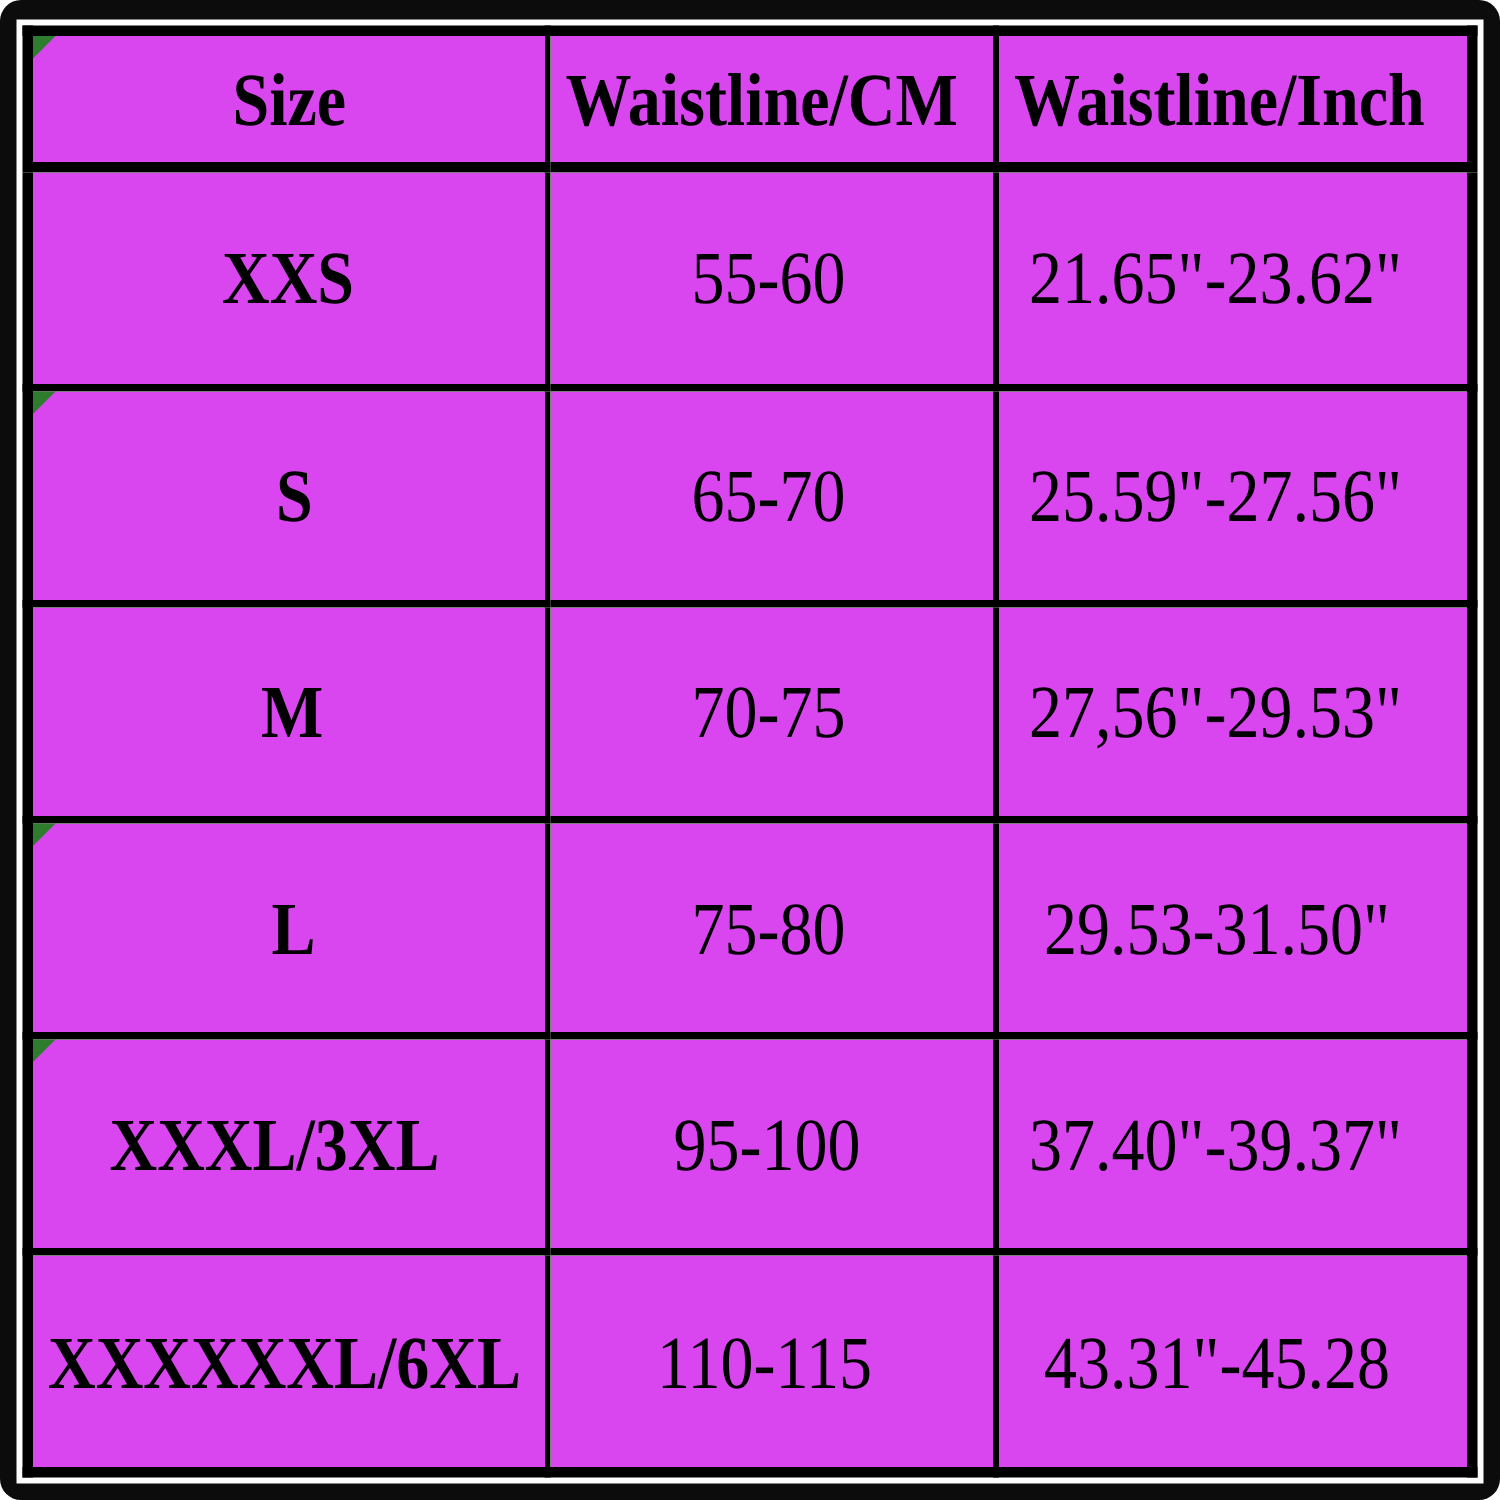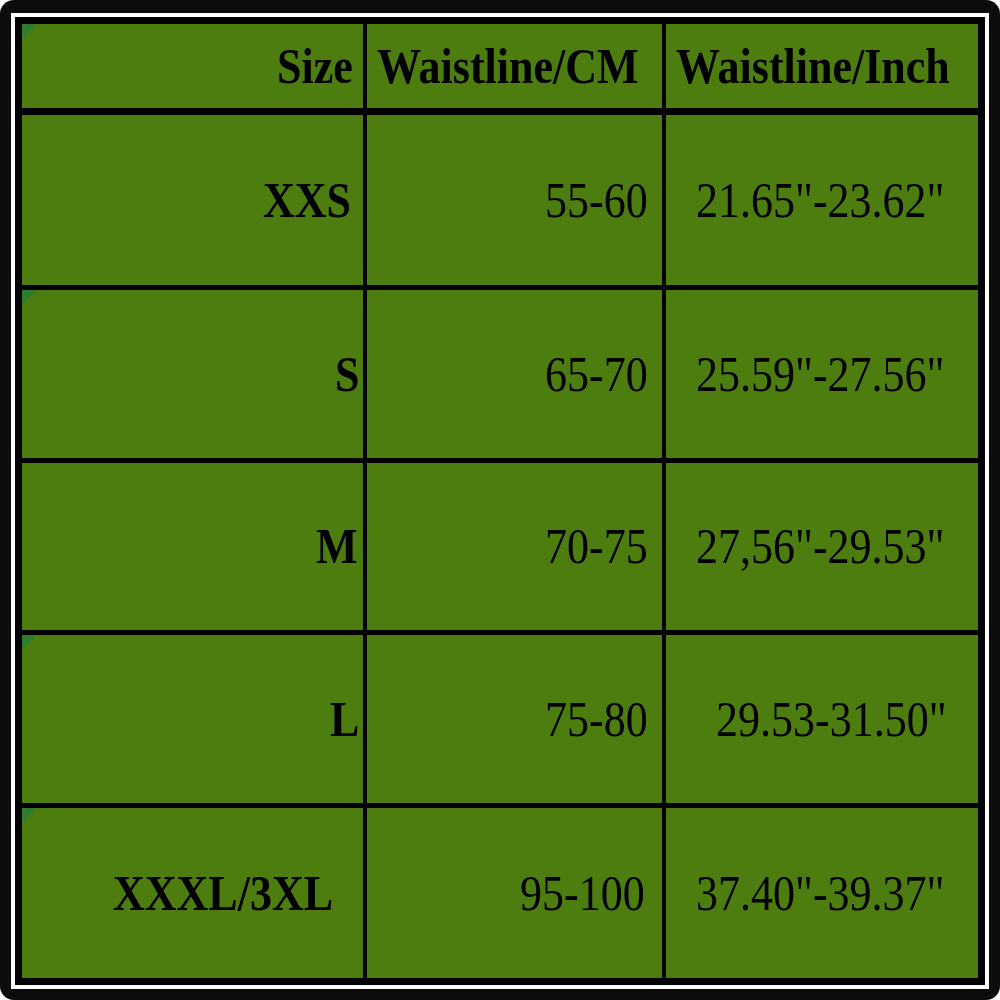--- a/index.html
+++ b/index.html
@@ -33,26 +33,26 @@
     border-collapse: collapse;
     table-layout: fixed;
     border: 7px solid #000000;
     background: #fdfdfd;
   }
   th, td {
     border: 5px solid #000000;
     border-left-width: 4px;
     border-right-width: 4px;
     padding: 0 0 0 10px;
-    text-align: right;
+    text-align: center;
     vertical-align: middle;
     position: relative;
     white-space: nowrap;
     overflow: visible;
-    background: #4d7c0f;
+    background: #d946ef;
   }
   thead th {
     border-bottom-width: 7px;
     height: 84px;
   }
   .txt {
     display: inline-block;
     transform: scaleX(0.88);
     transform-origin: left center;
     font-size: 50px;
@@ -159,16 +159,28 @@
     <td>
       <span class="txt">95-100</span>
     </td>
     <td>
       <span class="txt">37.40"-39.37"</span>
     </td>
   </tr>
 
 
 
+  <tr>
+    <td>
+      
+      <span class="txt bold">XXXXXXL/6XL</span>
+    </td>
+    <td>
+      <span class="txt">110-115</span>
+    </td>
+    <td>
+      <span class="txt">43.31"-45.28</span>
+    </td>
+  </tr>
 </tbody>
     </table>
   </div>
 </div>
 
 </body></html>

